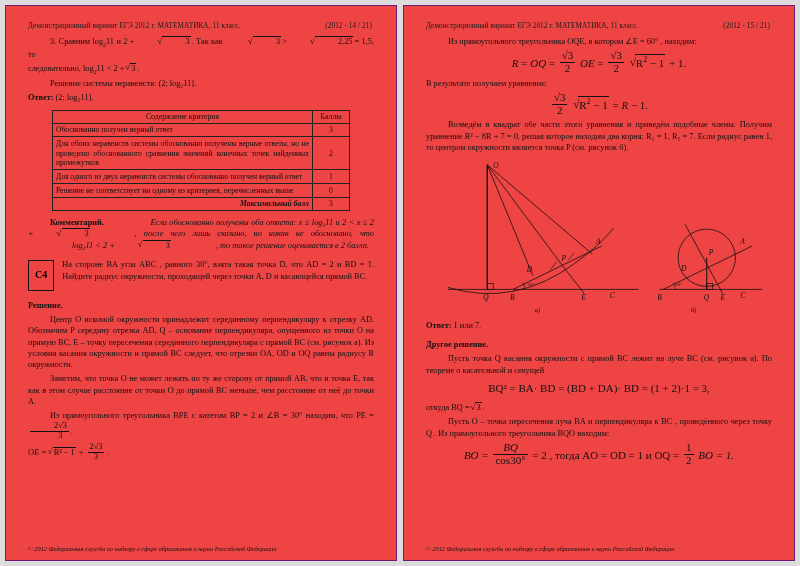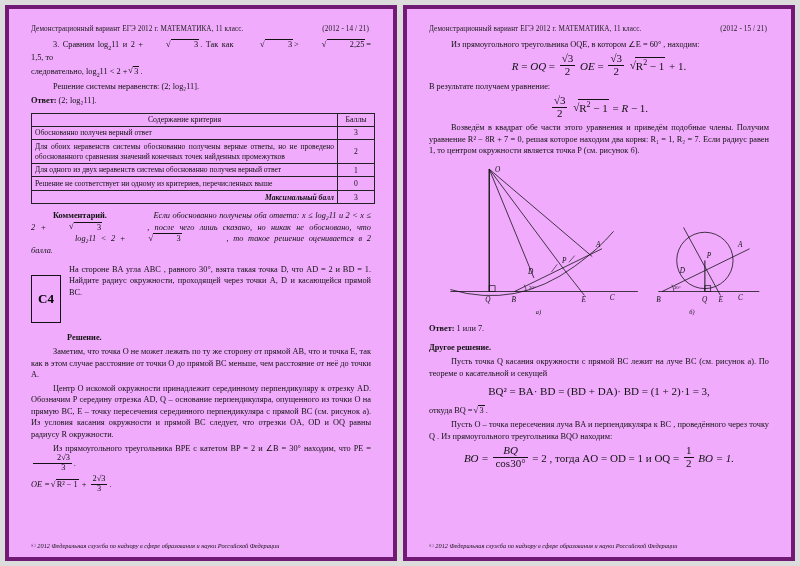--- a/index.html
+++ b/index.html
@@ -4,22 +4,22 @@
 <style>
   html,body{margin:0;padding:0;}
   body{
     width:800px;height:566px;
     background:#dcdcdc;
     font-family:"Liberation Serif", serif;
     overflow:hidden;
   }
   .spread{display:flex;width:800px;height:566px;}
   .page{
-    background:#f0abfc;
-    border:4px solid #701a75;
+    background:#ef4444;
+    border:1px solid #701a75;
     box-sizing:border-box;
     position:relative;
   }
   .page-left{width:392px;height:556px;margin:5px 3px 5px 5px;}
   .page-right{width:392px;height:556px;margin:5px 5px 5px 3px;}
   .inner{padding:16px 22px 10px 22px;height:100%;box-sizing:border-box;position:relative;}
 
   .hdr{
     display:flex;justify-content:space-between;align-items:baseline;
     font-size:7.2px;color:#1a1a1a;letter-spacing:.1px;
@@ -47,35 +47,35 @@
   }
   
   .frac{display:inline-block;vertical-align:-0.48em;text-align:center;margin:0 2px;line-height:1.08;}
   .frac .num{display:block;border-bottom:1px solid #111;padding:0 2px;}
   .frac .den{display:block;padding:0 2px;}
   sub{font-size:.72em;}
   sup{font-size:.72em;}
 
   
   table.crit{
-    border-collapse:collapse;width:344px;margin:6px auto 6px auto;
+    border-collapse:collapse;width:298px;margin:6px auto 6px auto;
     font-size:7.6px;color:#111;
   }
   table.crit td,table.crit th{
     border:1px solid #222;padding:1.5px 3px;vertical-align:middle;
   }
   table.crit th{font-weight:normal;text-align:center;font-size:7.8px;}
   table.crit td.score{width:30px;text-align:center;}
   table.crit td.desc{text-align:justify;line-height:1.28;}
   td.maxlabel{text-align:right;font-style:italic;font-weight:bold;}
 
   .task{display:flex;gap:8px;margin-top:8px;align-items:flex-start;}
   .task-badge{
-    border:1.4px solid #111;font-weight:bold;font-size:13px;
-    padding:15px 6px;line-height:1.25;margin-top:11px;white-space:nowrap;
+    border:1.4px solid #111;font-weight:bold;font-size:10px;
+    padding:8px 6px;line-height:1.25;margin-top:1px;white-space:nowrap;
   }
   .task-body{flex:1;}
 
   .footer{
     position:absolute;left:22px;right:22px;bottom:8px;
     font-size:6.3px;font-style:italic;color:#111;text-align:left;
   }
 
   .figwrap{display:flex;justify-content:center;align-items:flex-end;margin:4px 0 2px 0;}
   .ans{font-size:8.3px;margin-top:2px;}
@@ -147,23 +147,23 @@
       </p>
 
       <div class="task">
         <div class="task-badge">C4</div>
         <div class="task-body">
           <p>На стороне BA угла  ABC , равного 30°, взята такая точка D, что AD = 2 и BD = 1. Найдите радиус окружности, проходящей через точки A, D и касающейся прямой BC.</p>
         </div>
       </div>
 
       <div class="gap"></div>
-      <p class="b" style="margin-top:4px;margin-left:36px;">Решение.</p>
+      <p class="b" style="margin-top:4px;">Решение.</p>
+      <p class="ind">Центр  O  искомой  окружности  принадлежит  серединному перпендикуляру к отрезку AD. Обозначим P середину отрезка AD, Q – основание перпендикуляра, опущенного из точки O на прямую BC, E – точку пересечения серединного перпендикуляра с прямой BC (см. рисунок а). Из условия касания окружности и прямой BC следует, что отрезки OA, OD и OQ равны радиусу R окружности.</p>
       <p class="ind">Заметим, что точка O  не может лежать по ту же сторону от прямой AB, что и точка E, так как в этом случае расстояние от точки O до прямой BC  меньше, чем расстояние от неё до точки A.</p>
-      <p class="ind">Центр  O  искомой  окружности  принадлежит  серединному перпендикуляру к отрезку AD. Обозначим P середину отрезка AD, Q – основание перпендикуляра, опущенного из точки O на прямую BC, E – точку пересечения серединного перпендикуляра с прямой BC (см. рисунок а). Из условия касания окружности и прямой BC следует, что отрезки OA, OD и OQ равны радиусу R окружности.</p>
       <p class="ind">
         <span>Из прямоугольного треугольника BPE с катетом BP  = 2 и ∠B = 30° находим, что PE =</span>
         <span class="frac"><span class="num">2√3</span><span class="den">3</span></span>.
       </p>
       <p>
         <span class="mi">OE =</span><span class="sqrt"><span>R² − 1</span></span>
         <span>+</span>
         <span class="frac"><span class="num">2√3</span><span class="den">3</span></span>.
       </p>
 

